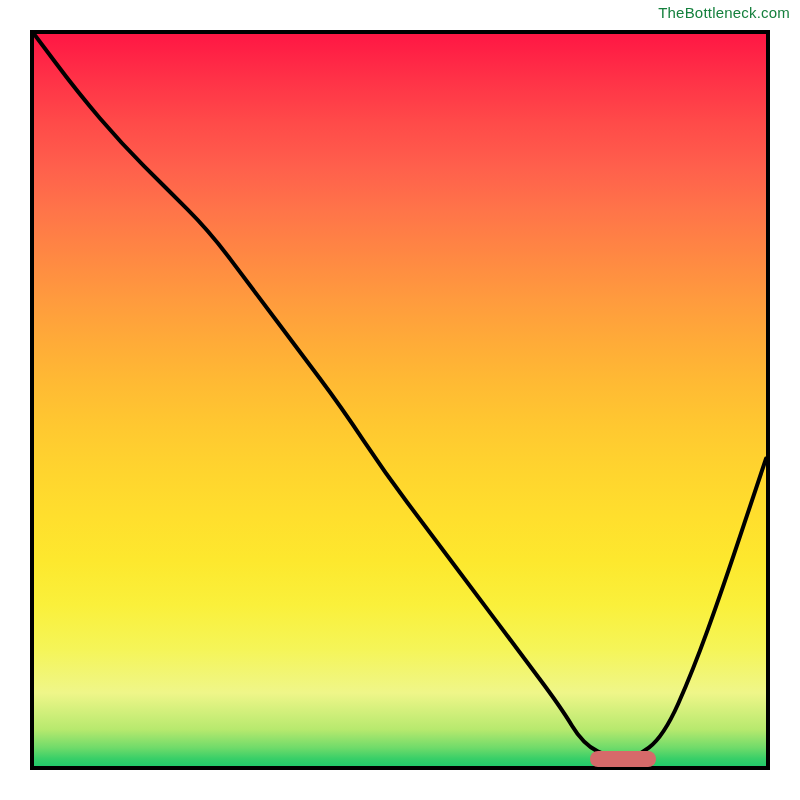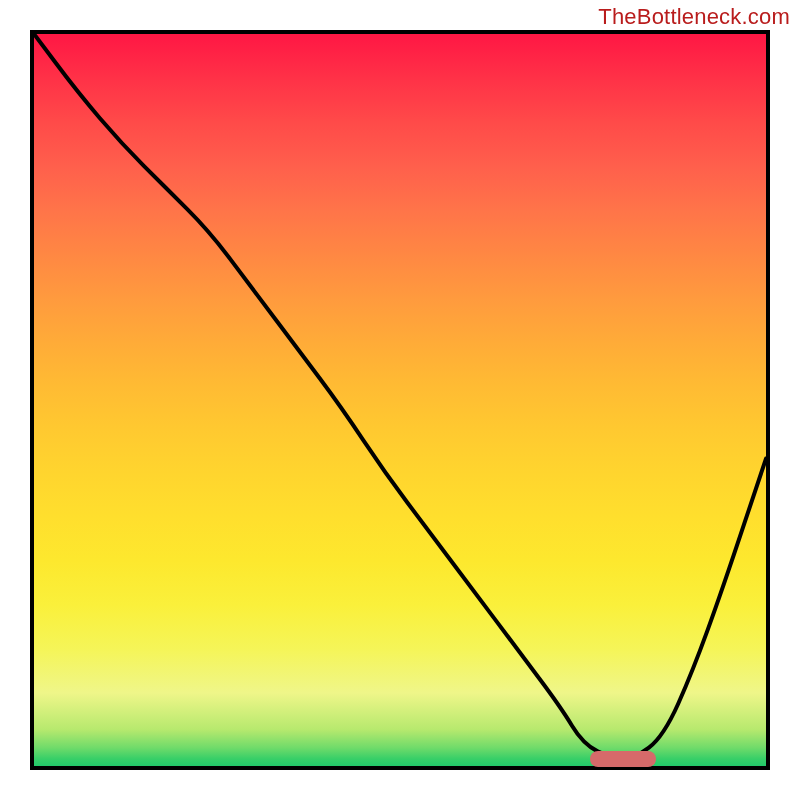--- a/index.html
+++ b/index.html
@@ -13,22 +13,22 @@
   }
   .stage {
     position: relative;
     width: 800px;
     height: 800px;
   }
   .watermark {
     position: absolute;
     top: 4px;
     right: 10px;
-    color: #b91c1c;
-    font-size: 22px;
+    color: #15803d;
+    font-size: 15px;
     font-weight: 500;
     letter-spacing: 0.2px;
   }
   .plot-area {
     position: absolute;
     left: 30px;
     top: 30px;
     width: 740px;
     height: 740px;
     box-sizing: border-box;

